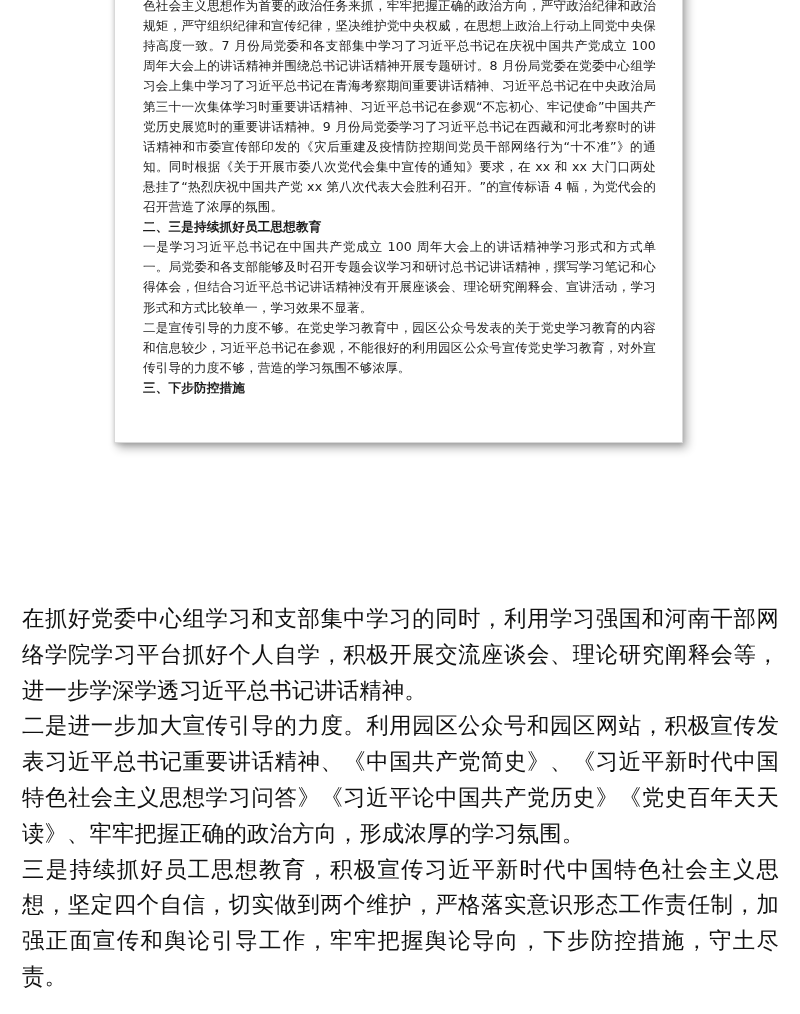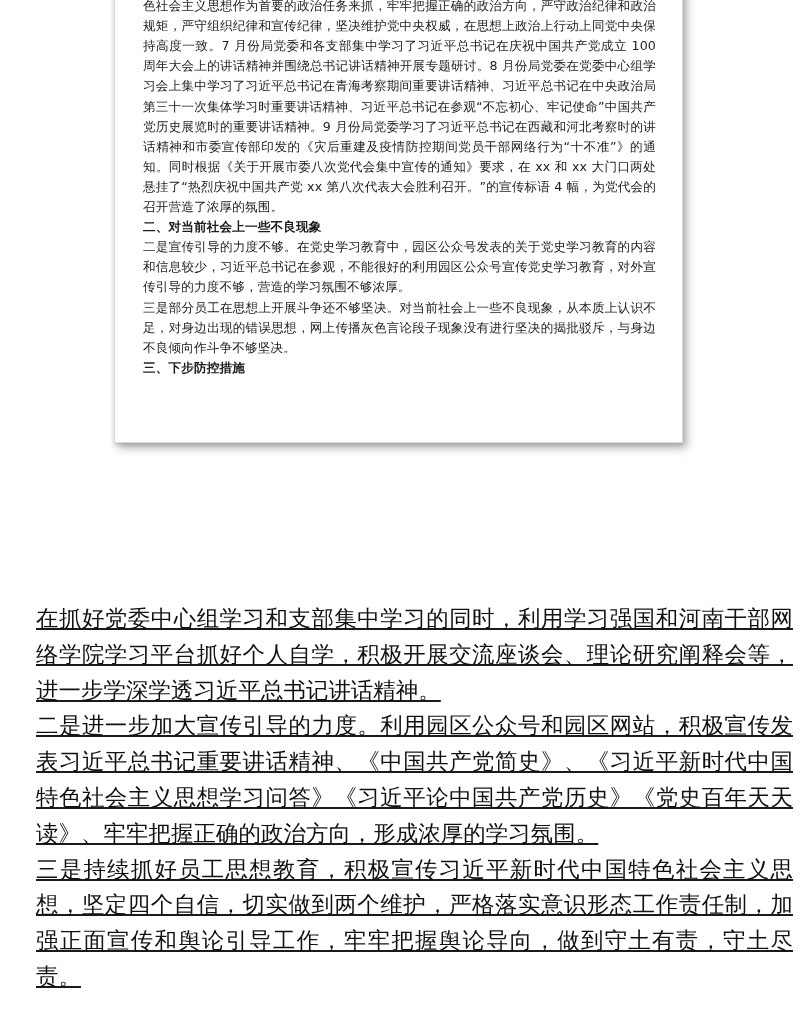--- a/index.html
+++ b/index.html
@@ -50,47 +50,46 @@
     word-break: break-all;
     margin: 0;
   }
   .doc-line.heading {
     font-weight: 700;
   }
 
   
   #body-text {
     position: absolute;
-    left: 36px;
+    left: 22px;
     top: 601px;
     width: 757px;
-    text-decoration: underline;
   }
   .body-para {
     font-size: 22.4px;
     line-height: 35.8px;
     letter-spacing: 0.1px;
     color: #111111;
     text-align: justify;
     text-justify: inter-ideograph;
     margin: 0;
     word-break: break-all;
   }
 </style>
 </head>
 <body>
 
 <div id="preview-card">
   <div id="preview-card-inner">
     <p class="doc-line">和市委关于意识形态工作的决策部署及指示精神，始终把学习宣传贯彻习近平新时代中国特色社会主义思想作为首要的政治任务来抓，牢牢把握正确的政治方向，严守政治纪律和政治规矩，严守组织纪律和宣传纪律，坚决维护党中央权威，在思想上政治上行动上同党中央保持高度一致。7 月份局党委和各支部集中学习了习近平总书记在庆祝中国共产党成立 100 周年大会上的讲话精神并围绕总书记讲话精神开展专题研讨。8 月份局党委在党委中心组学习会上集中学习了习近平总书记在青海考察期间重要讲话精神、习近平总书记在中央政治局第三十一次集体学习时重要讲话精神、习近平总书记在参观“不忘初心、牢记使命”中国共产党历史展览时的重要讲话精神。9 月份局党委学习了习近平总书记在西藏和河北考察时的讲话精神和市委宣传部印发的《灾后重建及疫情防控期间党员干部网络行为“十不准”》的通知。同时根据《关于开展市委八次党代会集中宣传的通知》要求，在 xx 和 xx 大门口两处悬挂了“热烈庆祝中国共产党 xx 第八次代表大会胜利召开。”的宣传标语 4 幅，为党代会的召开营造了浓厚的氛围。</p>
-    <p class="doc-line heading">二、对当前社会上一些不良现象</p>
+    <p class="doc-line heading">二、三是持续抓好员工思想教育</p>
+    <p class="doc-line">一是学习习近平总书记在中国共产党成立 100 周年大会上的讲话精神学习形式和方式单一。局党委和各支部能够及时召开专题会议学习和研讨总书记讲话精神，撰写学习笔记和心得体会，但结合习近平总书记讲话精神没有开展座谈会、理论研究阐释会、宣讲活动，学习形式和方式比较单一，学习效果不显著。</p>
     <p class="doc-line">二是宣传引导的力度不够。在党史学习教育中，园区公众号发表的关于党史学习教育的内容和信息较少，习近平总书记在参观，不能很好的利用园区公众号宣传党史学习教育，对外宣传引导的力度不够，营造的学习氛围不够浓厚。</p>
-    <p class="doc-line">三是部分员工在思想上开展斗争还不够坚决。对当前社会上一些不良现象，从本质上认识不足，对身边出现的错误思想，网上传播灰色言论段子现象没有进行坚决的揭批驳斥，与身边不良倾向作斗争不够坚决。</p>
     <p class="doc-line heading">三、下步防控措施</p>
 
   </div>
 </div>
 
 <div id="body-text">
   <p class="body-para">在抓好党委中心组学习和支部集中学习的同时，利用学习强国和河南干部网络学院学习平台抓好个人自学，积极开展交流座谈会、理论研究阐释会等，进一步学深学透习近平总书记讲话精神。</p>
   <p class="body-para">二是进一步加大宣传引导的力度。利用园区公众号和园区网站，积极宣传发表习近平总书记重要讲话精神、《中国共产党简史》、《习近平新时代中国特色社会主义思想学习问答》《习近平论中国共产党历史》《党史百年天天读》、牢牢把握正确的政治方向，形成浓厚的学习氛围。</p>
-  <p class="body-para">三是持续抓好员工思想教育，积极宣传习近平新时代中国特色社会主义思想，坚定四个自信，切实做到两个维护，严格落实意识形态工作责任制，加强正面宣传和舆论引导工作，牢牢把握舆论导向，做到守土有责，守土尽责。</p>
+  <p class="body-para">三是持续抓好员工思想教育，积极宣传习近平新时代中国特色社会主义思想，坚定四个自信，切实做到两个维护，严格落实意识形态工作责任制，加强正面宣传和舆论引导工作，牢牢把握舆论导向，下步防控措施，守土尽责。</p>
 </div>
 
 </body></html>

